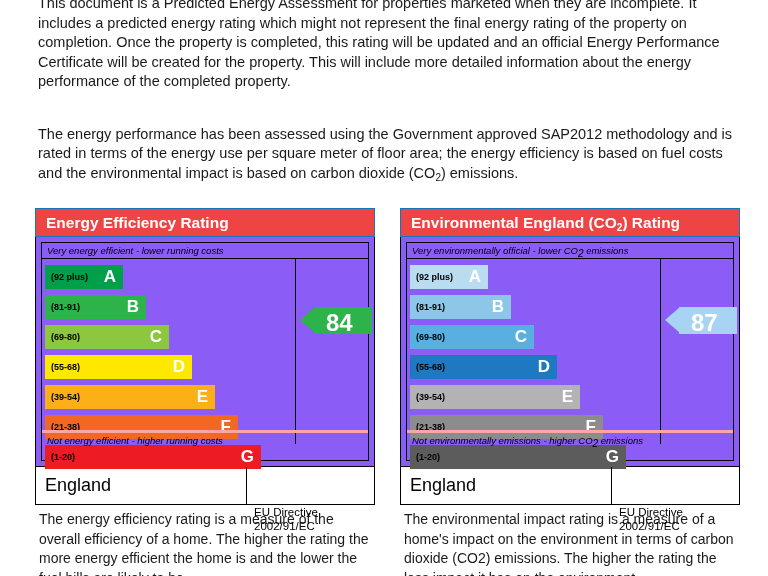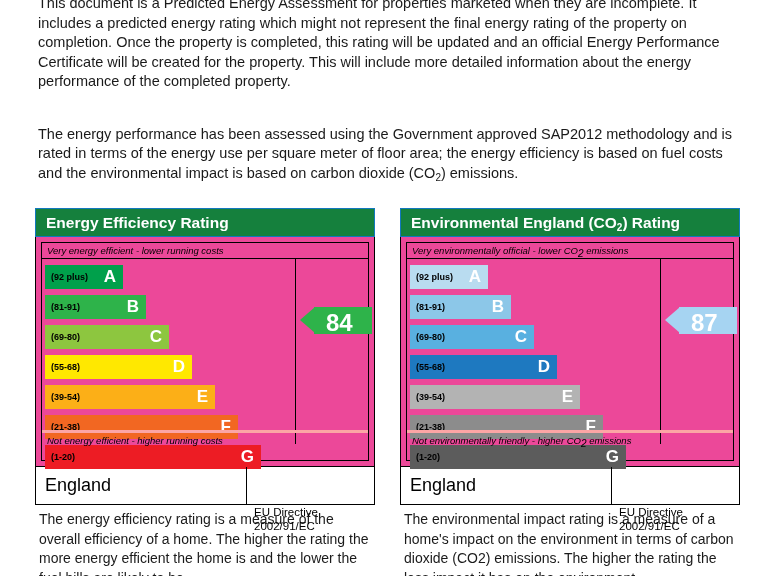--- a/index.html
+++ b/index.html
@@ -46,37 +46,37 @@
   }
   .panel {
     position: absolute;
     top: 0;
     width: 340px;
   }
   .panel.left { left: 35px; }
   .panel.right { left: 400px; }
 
   .panel-title {
-    background: #15803d;
+    background: #ef4444;
     color: #ffffff;
     font-size: 15.5px;
     font-weight: bold;
     padding: 6px 10px 7px 10px;
     border: 1px solid #1278be;
     box-sizing: border-box;
     height: 29px;
     line-height: 16px;
   }
   .chart-box {
     border: 1px solid #000;
     border-top: none;
     box-sizing: border-box;
     height: 230px;
     position: relative;
-    background: #ec4899;
+    background: #8b5cf6;
   }
   .chart-inner {
     position: absolute;
     left: 5px;
     top: 5px;
     right: 5px;
     bottom: 5px;
     border: 1px solid #000;
   }
   .cap-top, .cap-bot {
@@ -322,21 +322,21 @@
           <div class="vline"></div>
 
           <div class="arrow-wrap" style="top:64px;">
             <div class="arrow light">
               <div class="tip" style="border-right-color:#a6d4f2"></div>
               <div class="body" style="background:#a6d4f2"></div>
               <span class="val">87</span>
             </div>
           </div>
 
-          <div class="cap-bot"><span>Not environmentally friendly - higher CO</span><sub>2</sub><span> emissions</span></div>
+          <div class="cap-bot"><span>Not environmentally emissions - higher CO</span><sub>2</sub><span> emissions</span></div>
         </div>
       </div>
 
       <div class="country-box">
         <span class="country-name">England</span>
         <span class="divider-v"></span>
         <span class="directive">
           <span>EU Directive</span><br>
           <span>2002/91/EC</span>
         </span>

